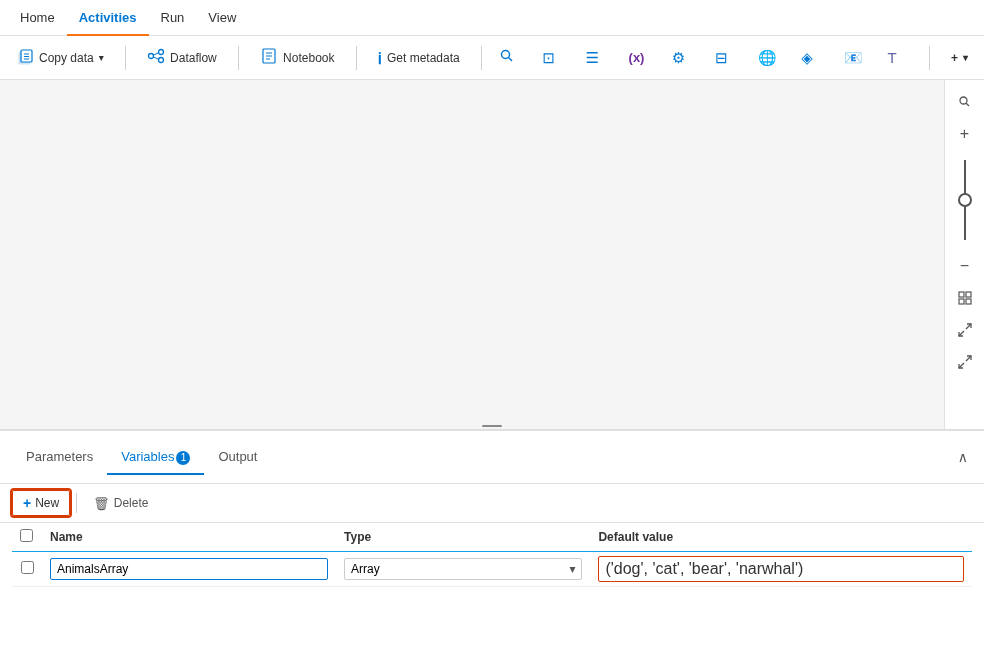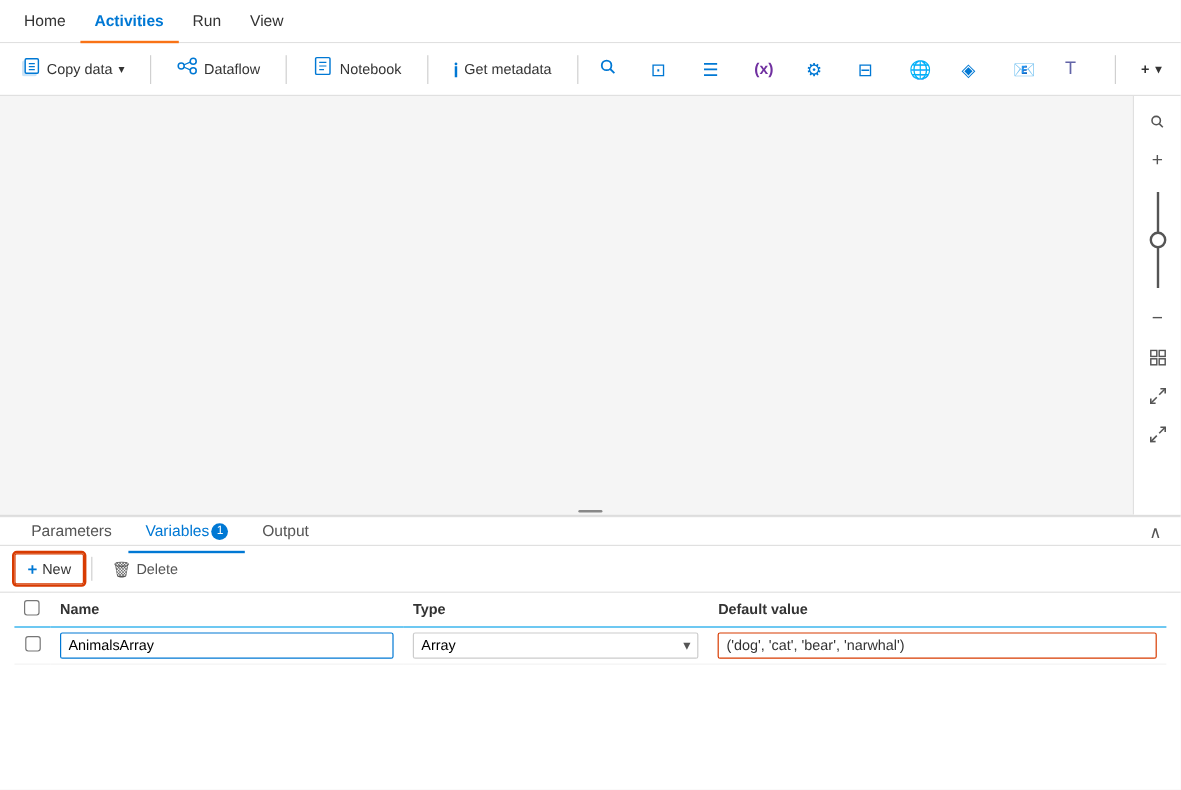--- a/index.html
+++ b/index.html
@@ -71,21 +71,21 @@
 
     
     .bottom-panel {
       background: #fff; border-top: 1px solid #e0e0e0;
       display: flex; flex-direction: column; height: 262px;
     }
 
     
     .tabs-row {
       display: flex; align-items: center; border-bottom: 1px solid #e0e0e0;
-      height: 24px; padding: 0 12px;
+      height: 53px; padding: 0 12px;
       justify-content: space-between;
     }
     .tabs-left { display: flex; align-items: center; gap: 0; }
     .tab {
       padding: 0 14px; height: 36px; line-height: 36px;
       font-size: 13px; cursor: pointer; color: #555;
     }
     .tab.active {
       color: #0078d4; border-bottom: 2px solid #0078d4; font-weight: 400;
     }
@@ -132,21 +132,21 @@
       position: relative; display: flex; align-items: center;
       border: 1px solid #ccc; border-radius: 2px; padding: 3px 6px;
       font-size: 12px; background: #fff; cursor: pointer;
     }
     .type-select-wrapper select {
       appearance: none; border: none; background: transparent;
       font-size: 12px; width: 100%; outline: none; cursor: pointer;
     }
     .select-arrow { margin-left: 4px; color: #555; }
     .default-value-input {
-      border: 1.5px solid #d83b01; padding: 3px 6px; font-size: 12px;
+      border: 1.5px solid #d83b01; padding: 3px 6px; font-size: 16px;
       width: 100%; outline: none; border-radius: 2px; color: #333;
     }
     .new-btn-highlighted { outline: 2px solid #d83b01; }
   </style>
 </head>
 <body>
 
 <div class="menu-bar">
   <div class="menu-item">Home</div>
   <div class="menu-item active">Activities</div>

